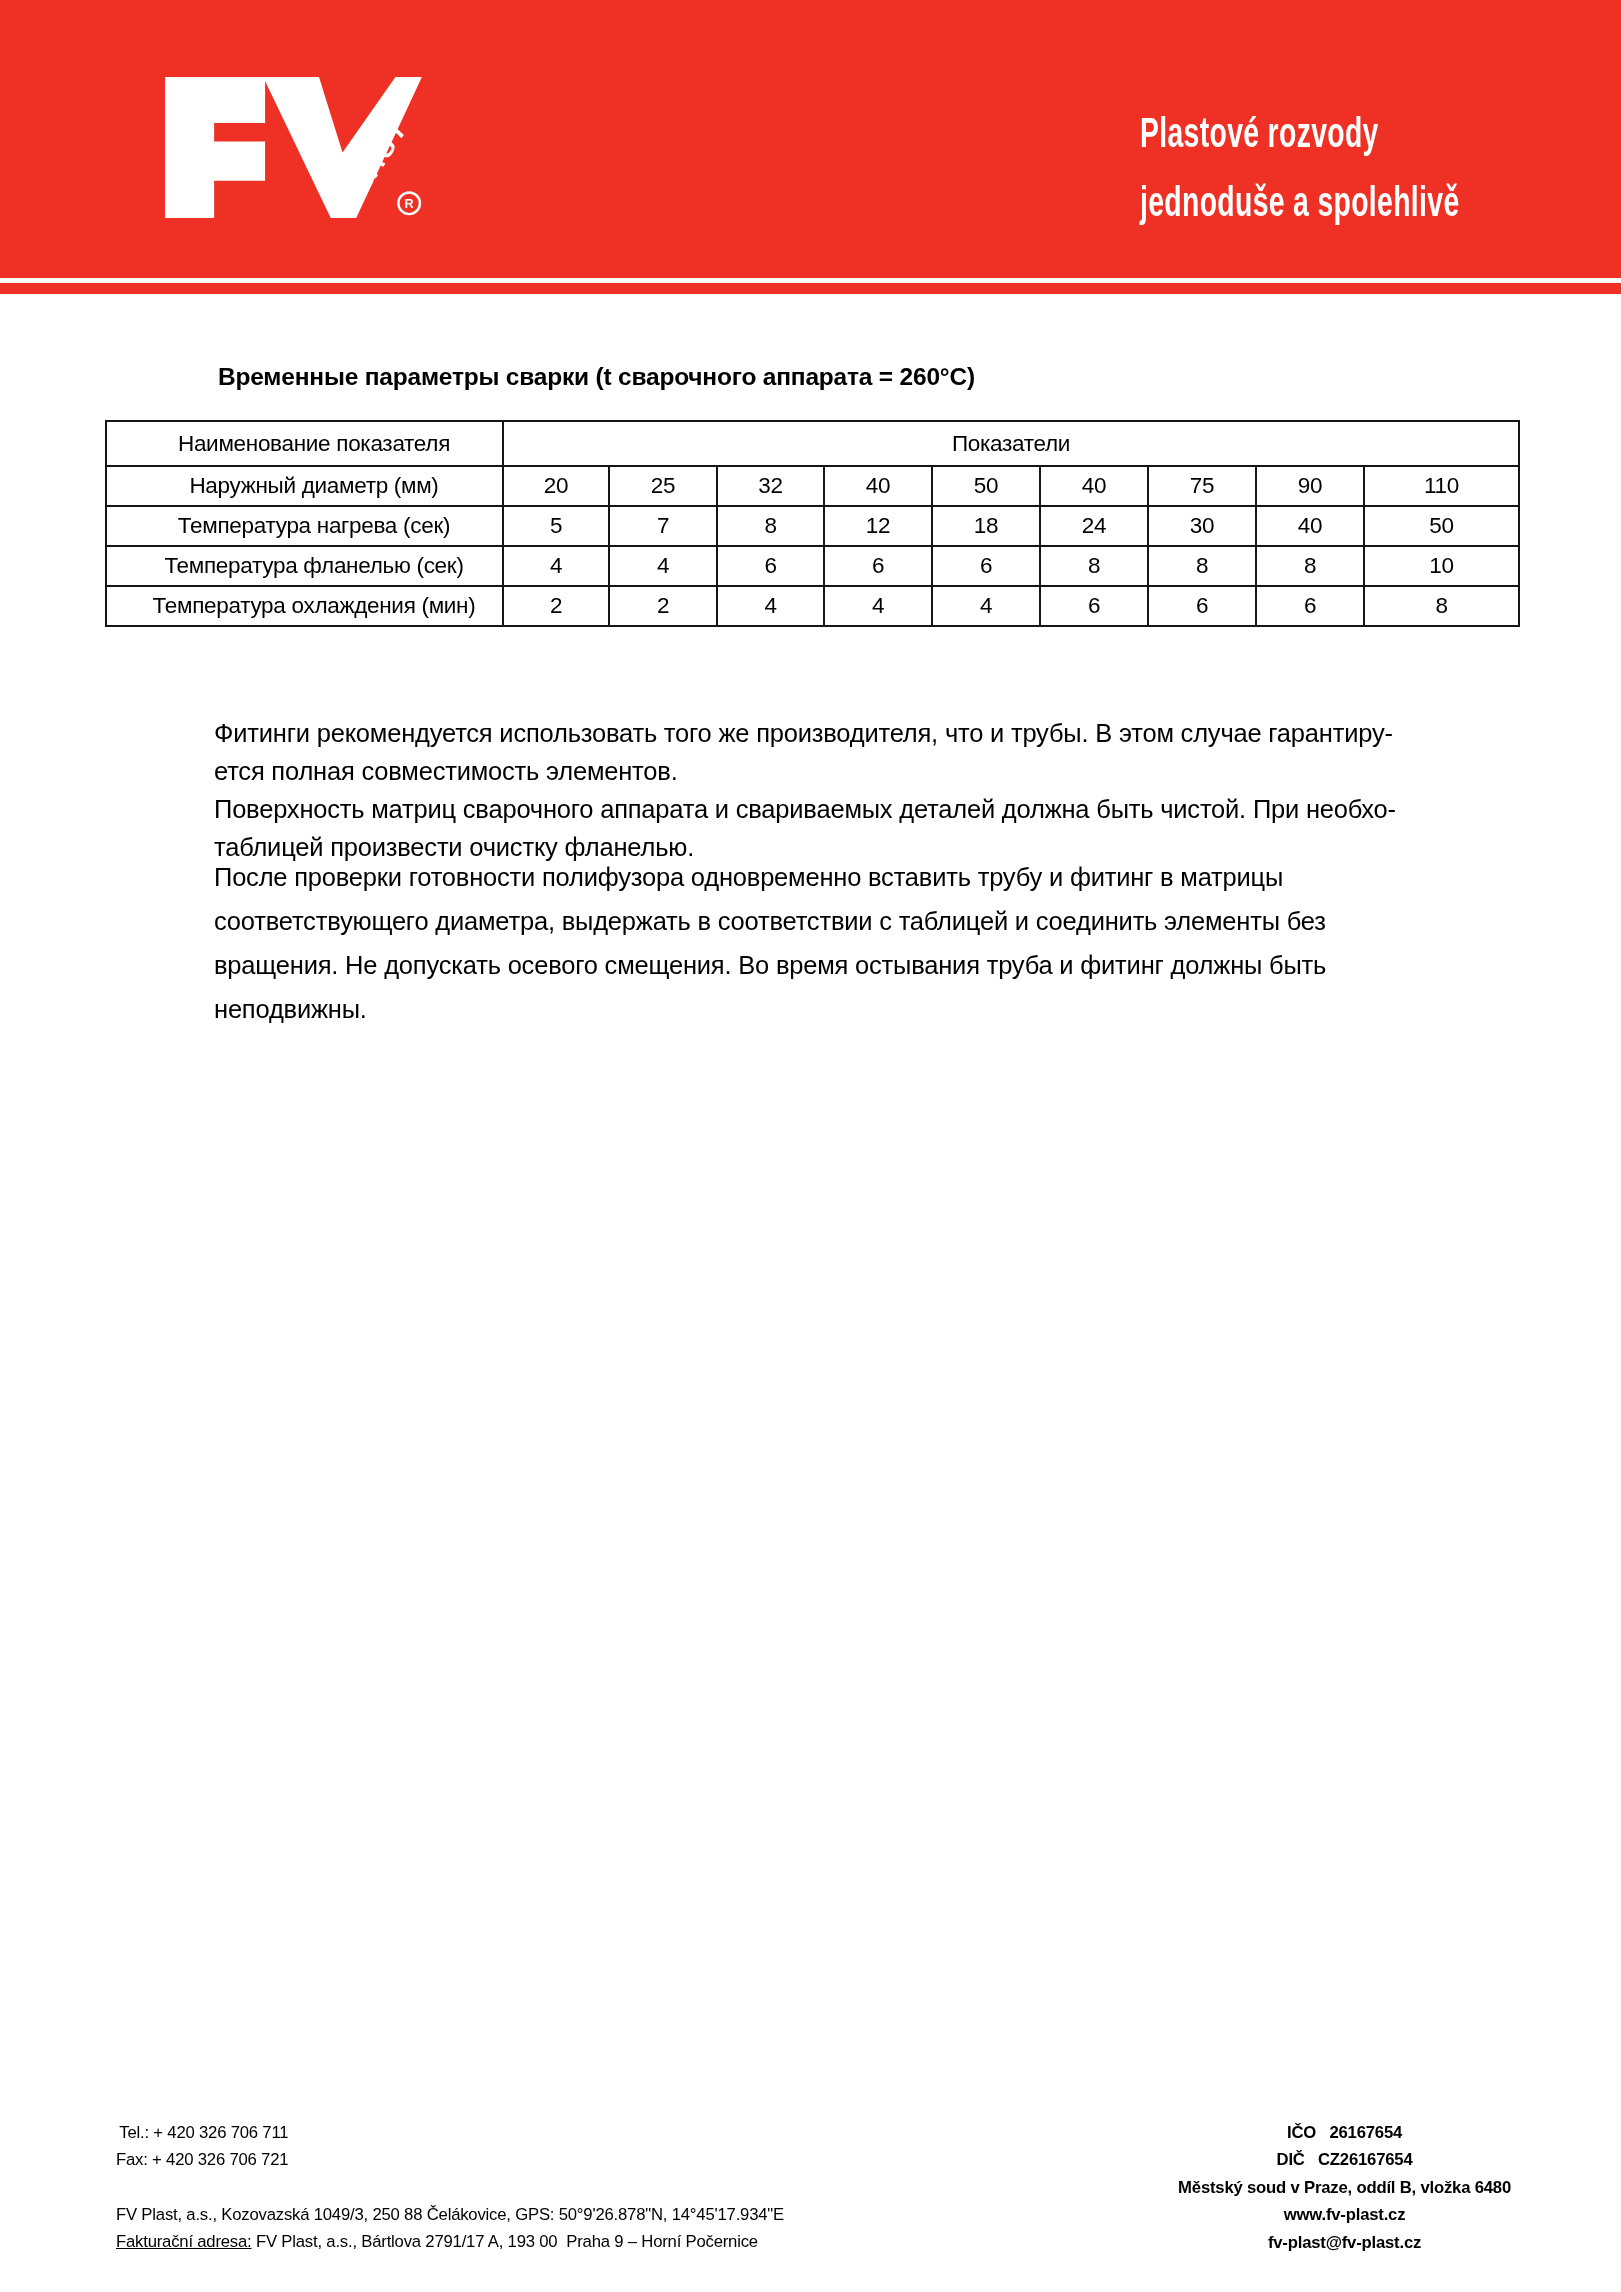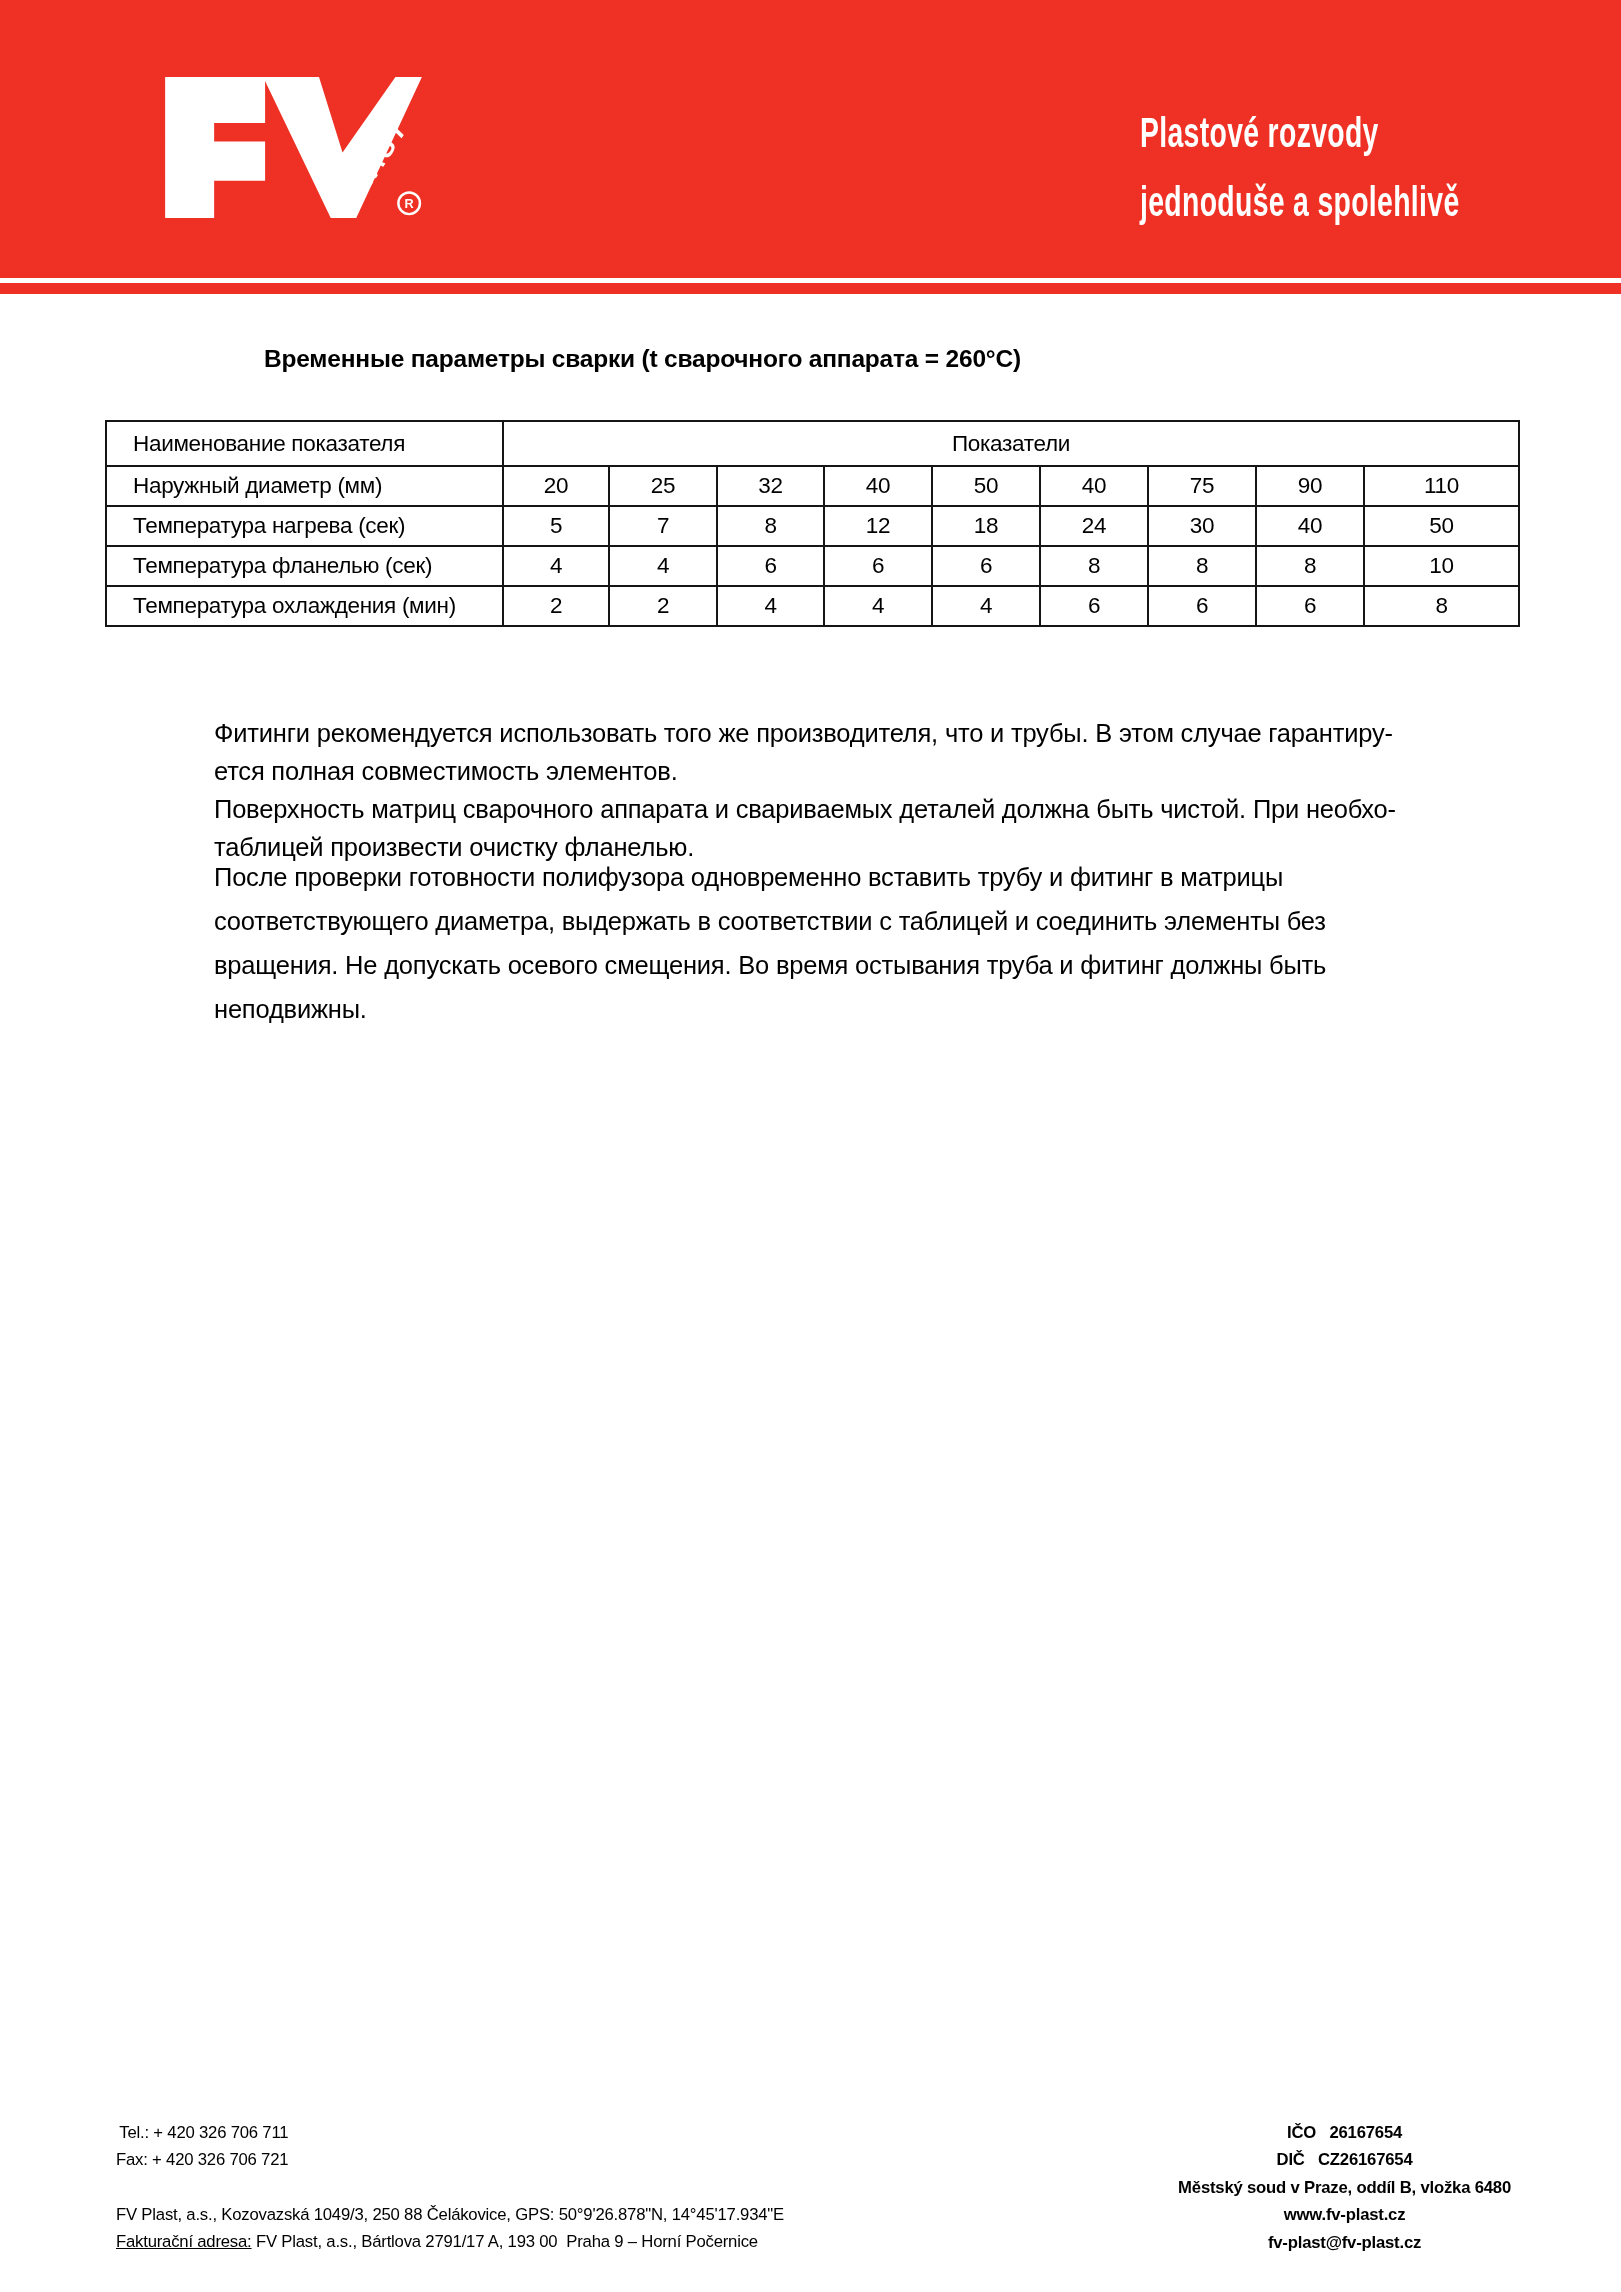--- a/index.html
+++ b/index.html
@@ -27,41 +27,40 @@
   .slogan {
     position: absolute; left: 1140px; top: 98px;
     color: #ffffff; font-weight: bold;
     font-size: 43px; line-height: 69px;
     transform: scaleX(0.66); transform-origin: left top;
     white-space: nowrap; letter-spacing: 0.5px;
   }
 
   
   .doc-title {
-    position: absolute; left: 218px; top: 345px;
+    position: absolute; left: 218px; top: 363px;
     font-size: 24.5px; font-weight: bold; letter-spacing: -0.2px;
     white-space: nowrap;
-    margin-left: 46px;
   }
 
   
   table.params {
     position: absolute; left: 105px; top: 420px;
     width: 1411px; table-layout: fixed;
     border-collapse: collapse;
     border: 2.9px solid #151515;
   }
   table.params td {
     border: 2px solid #151515;
     border-top-width: 2.9px; border-bottom-width: 2.9px;
     font-size: 22.5px; letter-spacing: -0.3px;
     height: 40px; overflow: hidden; white-space: nowrap;
   }
   table.params tr.hrow td { height: 45px; }
-  td.lbl   { text-align: left; vertical-align: middle; padding-left: 26px; }
+  td.lbl   { text-align: center; vertical-align: middle; padding-left: 19px; }
   td.vhead { text-align: center; vertical-align: middle; }
   td.v     { text-align: center; vertical-align: middle; margin-top: 44px; }
   td.vs    { text-align: center; vertical-align: bottom; font-size: 16.7px; padding-bottom: 5.9px; }
 
   
   .text-block { position: absolute; left: 214px; }
   .text-block.b1 { top: 714px; }
   .text-block.b2 { top: 855px; }
   .text-block .ln  { display: block; white-space: pre; font-size: 25.5px; letter-spacing: -0.2px; }
   .b1 .ln { line-height: 38px; height: 38px; }

